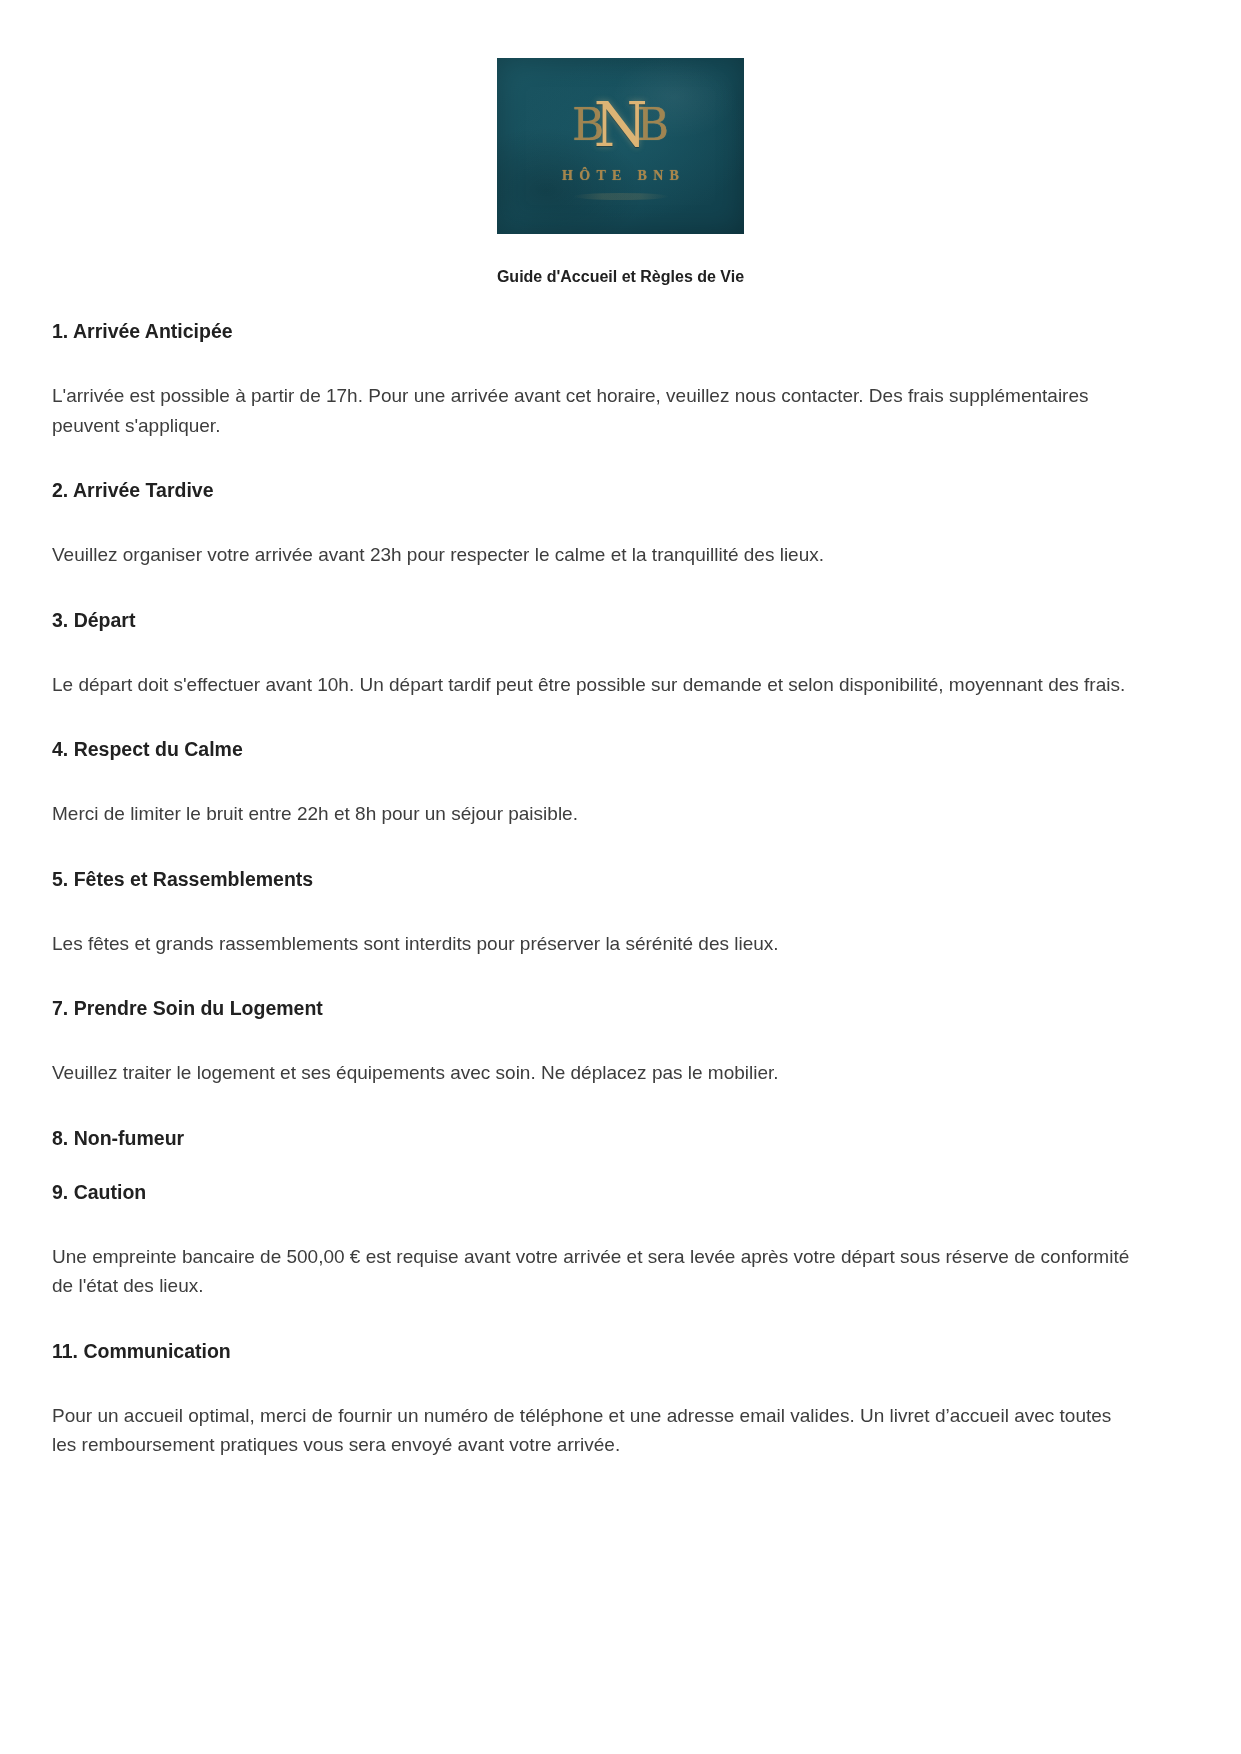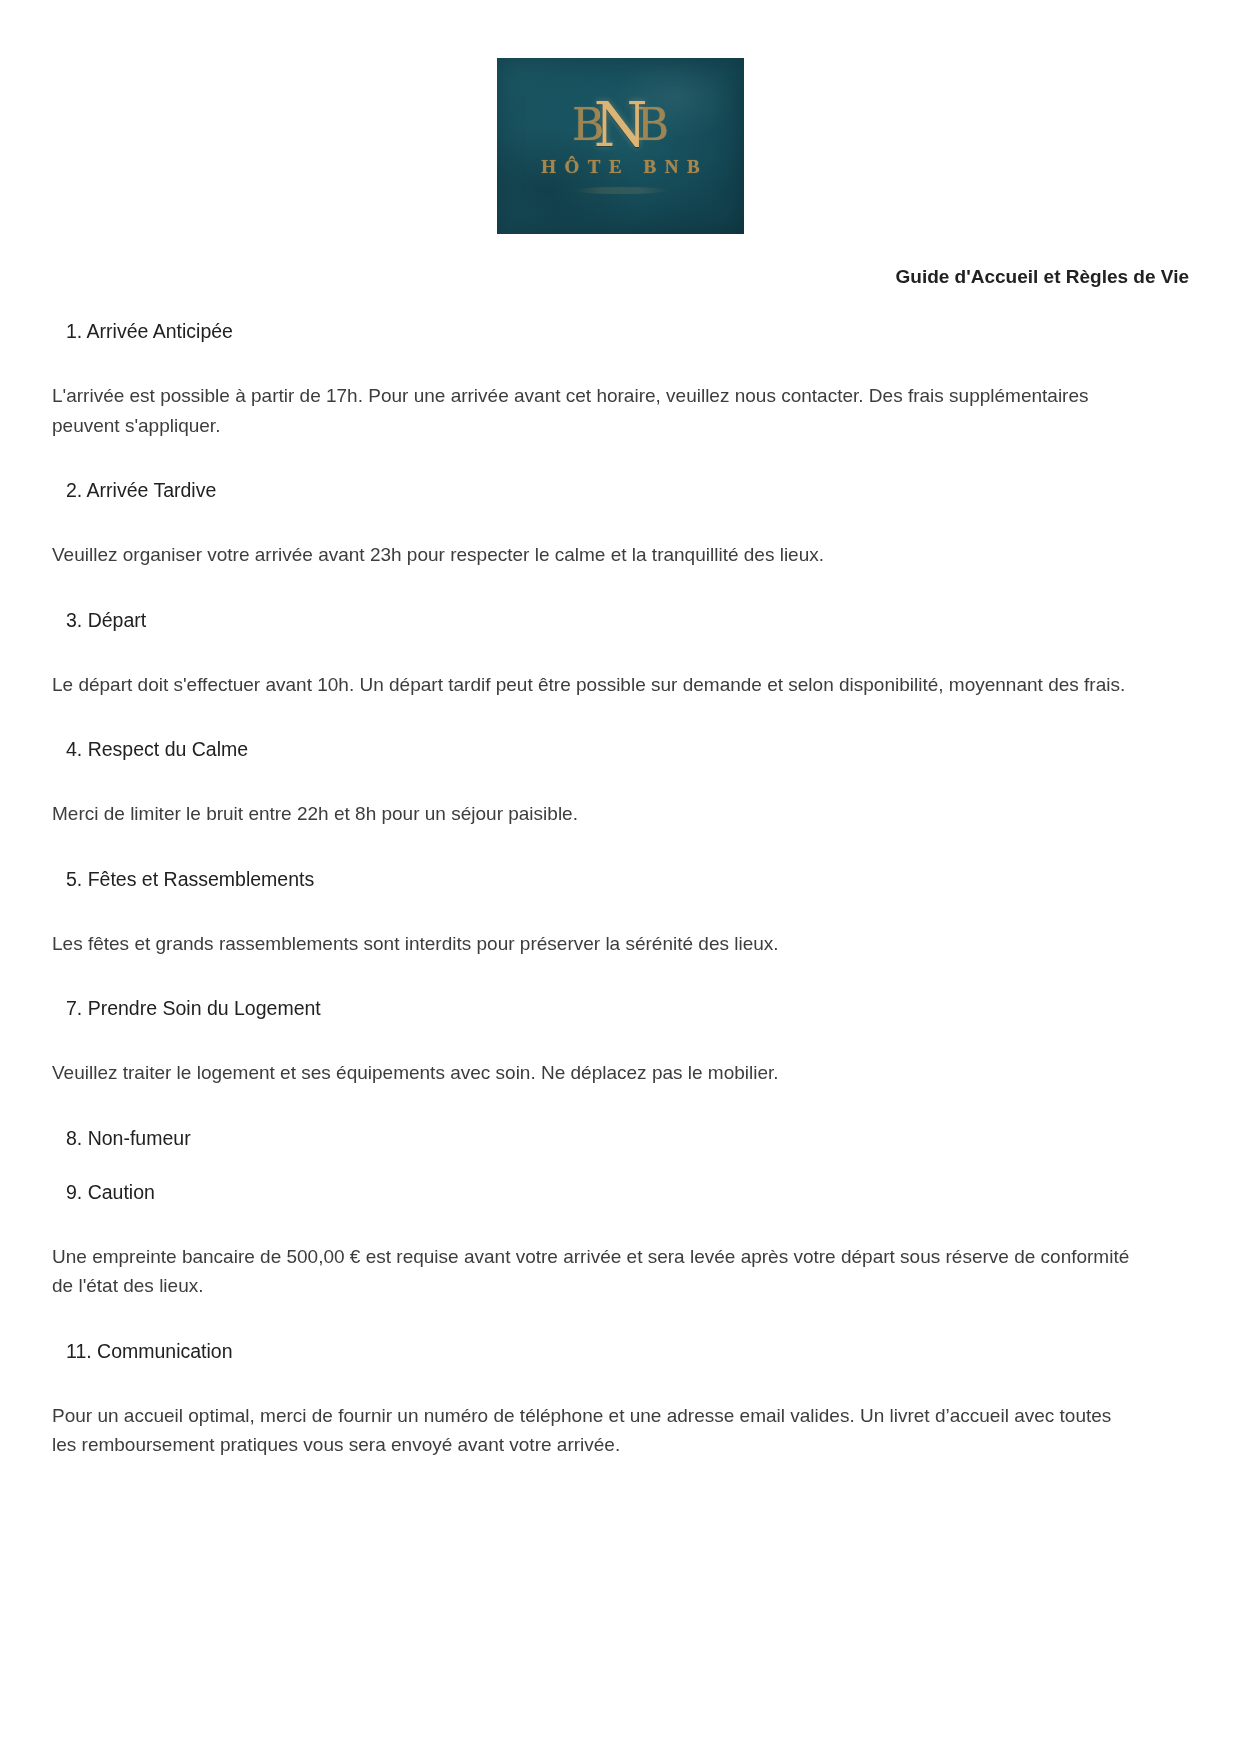--- a/index.html
+++ b/index.html
@@ -54,50 +54,51 @@
   .mono-n {
     font-size: 62px;
     font-weight: 400;
     margin: 0 -11px;
     position: relative;
     z-index: 2;
     color: #dcb475;
     text-shadow: 0 1px 1px rgba(0,0,0,0.35), 0 0 6px rgba(235,200,140,0.35);
   }
   .brand {
+    margin-top: 12px;
     font-family: "Liberation Serif", serif;
     font-weight: 700;
-    font-size: 19px;
+    font-size: 14px;
     letter-spacing: 0.45em;
     text-indent: 0.45em;
     color: #a8854a;
     text-shadow: 0 0 1px rgba(230,195,130,0.5);
   }
   .flourish {
     margin-top: 9px;
     width: 96px;
     height: 7px;
     border-radius: 50%;
     background: linear-gradient(90deg, rgba(190,155,95,0) 0%, rgba(190,155,95,0.35) 30%, rgba(190,155,95,0.35) 70%, rgba(190,155,95,0) 100%);
     opacity: 0.5;
   }
   
   .doc-title {
     margin: 28px 0 24px 0;
-    text-align: right;
-    font-size: 19px;
+    text-align: center;
+    font-size: 16px;
     line-height: 30px;
     font-weight: 700;
     color: #212121;
   }
   .rules h2 {
-    margin: 24px 14px;
+    margin: 24px 0;
     font-size: 19.5px;
     line-height: 30px;
-    font-weight: 400;
+    font-weight: 700;
     color: #212121;
   }
   .rules p {
     margin: 35px 0;
     max-width: 1085px;
     font-size: 19px;
     line-height: 29.5px;
     font-weight: 400;
     color: #3d3d3d;
   }

